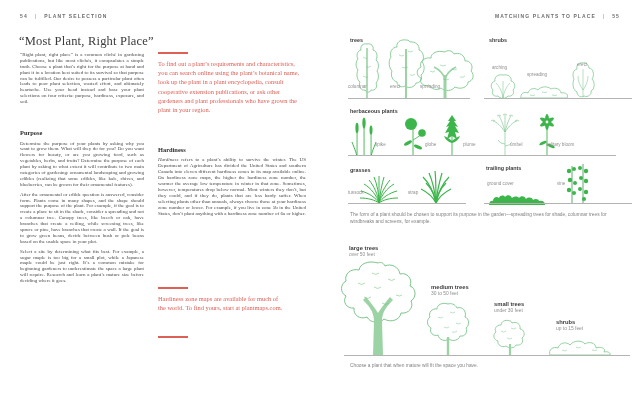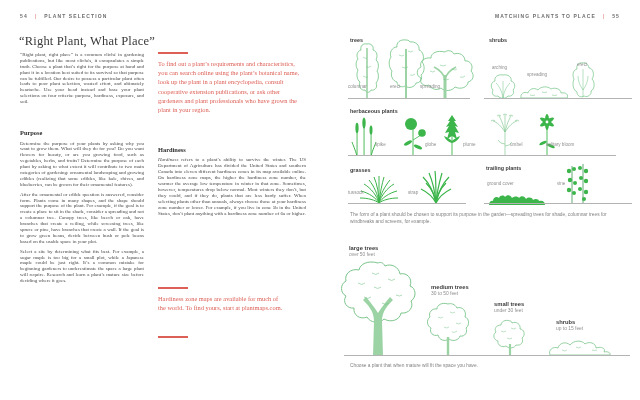--- a/index.html
+++ b/index.html
@@ -34,21 +34,21 @@
 </style>
 </head>
 <body>
 
 <div class="spread">
 
   <div class="folio" style="left:20px;">
     <span>54</span><span class="pipe">|</span><span>PLANT SELECTION</span>
   </div>
 
-  <div class="title">“Right Plant, What Place”</div>
+  <div class="title">“Most Plant, Right Place”</div>
 
   <div class="col1">
     <p>“Right plant, right place” is a common cliché in gardening publications, but like most clichés, it encapsulates a simple truth. Choose a plant that’s right for the purpose at hand and plant it in a location best suited to its survival so that purpose can be fulfilled. Our desire to possess a particular plant often leads to poor plant selection, wasted effort, and ultimately heartache. Use your head instead and base your plant selections on four criteria: purpose, hardiness, exposure, and soil.</p>
     <div class="sec-head">Purpose</div>
     <p>Determine the purpose of your plants by asking why you want to grow them. What will they do for you? Do you want flowers for beauty, or are you growing food, such as vegetables, herbs, and fruits? Determine the purpose of each plant by asking to what extent it will contribute to two main categories of gardening: ornamental landscaping and growing edibles (realizing that some edibles, like kale, chives, and blueberries, can be grown for their ornamental features).</p>
     <p>After the ornamental or edible question is answered, consider form. Plants come in many shapes, and the shape should support the purpose of the plant. For example, if the goal is to create a place to sit in the shade, consider a spreading and not a columnar tree. Canopy trees, like beech or oak, have branches that create a ceiling, while screening trees, like spruce or pine, have branches that create a wall. If the goal is to grow green beans, decide between bush or pole beans based on the usable space in your plot.</p>
     <p>Select a site by determining what fits best. For example, a sugar maple is too big for a small plot, while a Japanese maple could be just right. It’s a common mistake for beginning gardeners to underestimate the space a large plant will require. Research and learn a plant’s mature size before deciding where it goes.</p>
   </div>
 
   <div class="rule" style="left:158px;top:52px;"></div>

